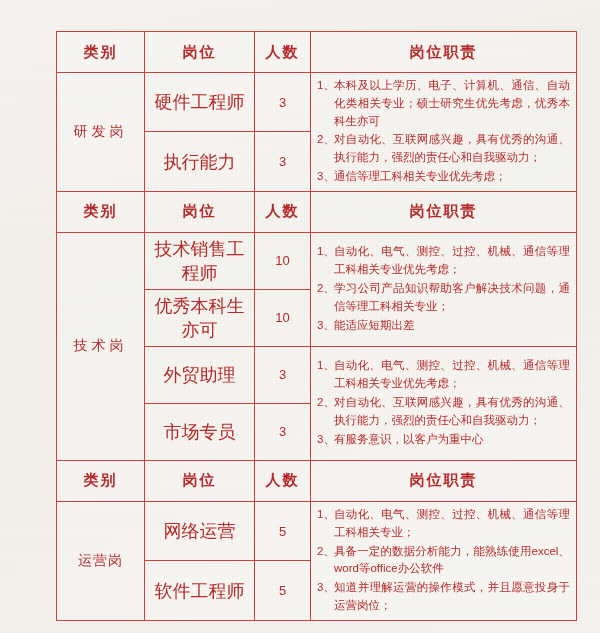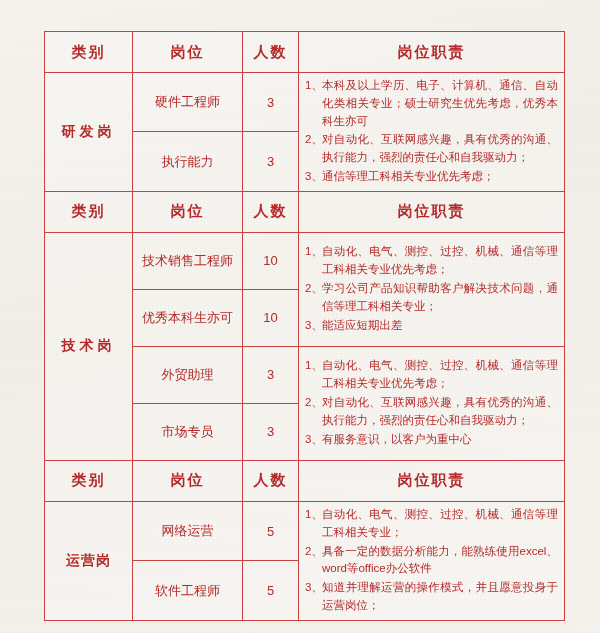--- a/index.html
+++ b/index.html
@@ -19,21 +19,21 @@
     position: absolute;
     inset: 0;
     background:
       repeating-linear-gradient(0deg, rgba(0,0,0,0.012) 0px, rgba(0,0,0,0.012) 1px, rgba(255,255,255,0) 1px, rgba(255,255,255,0) 3px),
       repeating-linear-gradient(90deg, rgba(0,0,0,0.010) 0px, rgba(0,0,0,0.010) 1px, rgba(255,255,255,0) 1px, rgba(255,255,255,0) 4px),
       linear-gradient(160deg, #f7f4f0 0%, #f2efe9 40%, #f6f3ee 100%);
     pointer-events: none;
   }
   .sheet {
     position: absolute;
-    left: 44px;
+    left: 56px;
     top: 31px;
     width: 520px;
   }
   table.job-table {
     border-collapse: collapse;
     width: 520px;
     table-layout: fixed;
     background: rgba(255,255,255,0.25);
   }
   table.job-table td {
@@ -51,28 +51,28 @@
     text-align: center;
     font-size: 15px;
     font-weight: bold;
     letter-spacing: 2px;
     height: 32px;
     color: #b42a2a;
   }
   .cat-cell {
     text-align: center;
     font-size: 14px;
-    font-weight: bold;
+    font-weight: normal;
     letter-spacing: 1px;
     color: #b42a2a;
   }
   .cat-cell.spaced { letter-spacing: 4px; }
   .post-cell {
     text-align: center;
-    font-size: 13px;
+    font-size: 18px;
     color: #b42a2a;
   }
   .num-cell {
     text-align: center;
     font-size: 13px;
     color: #b42a2a;
   }
   .duty-cell {
     font-size: 11.5px;
     line-height: 1.55;

